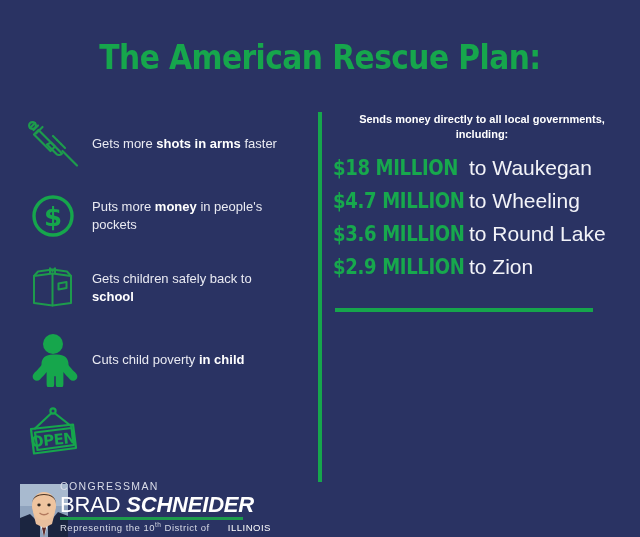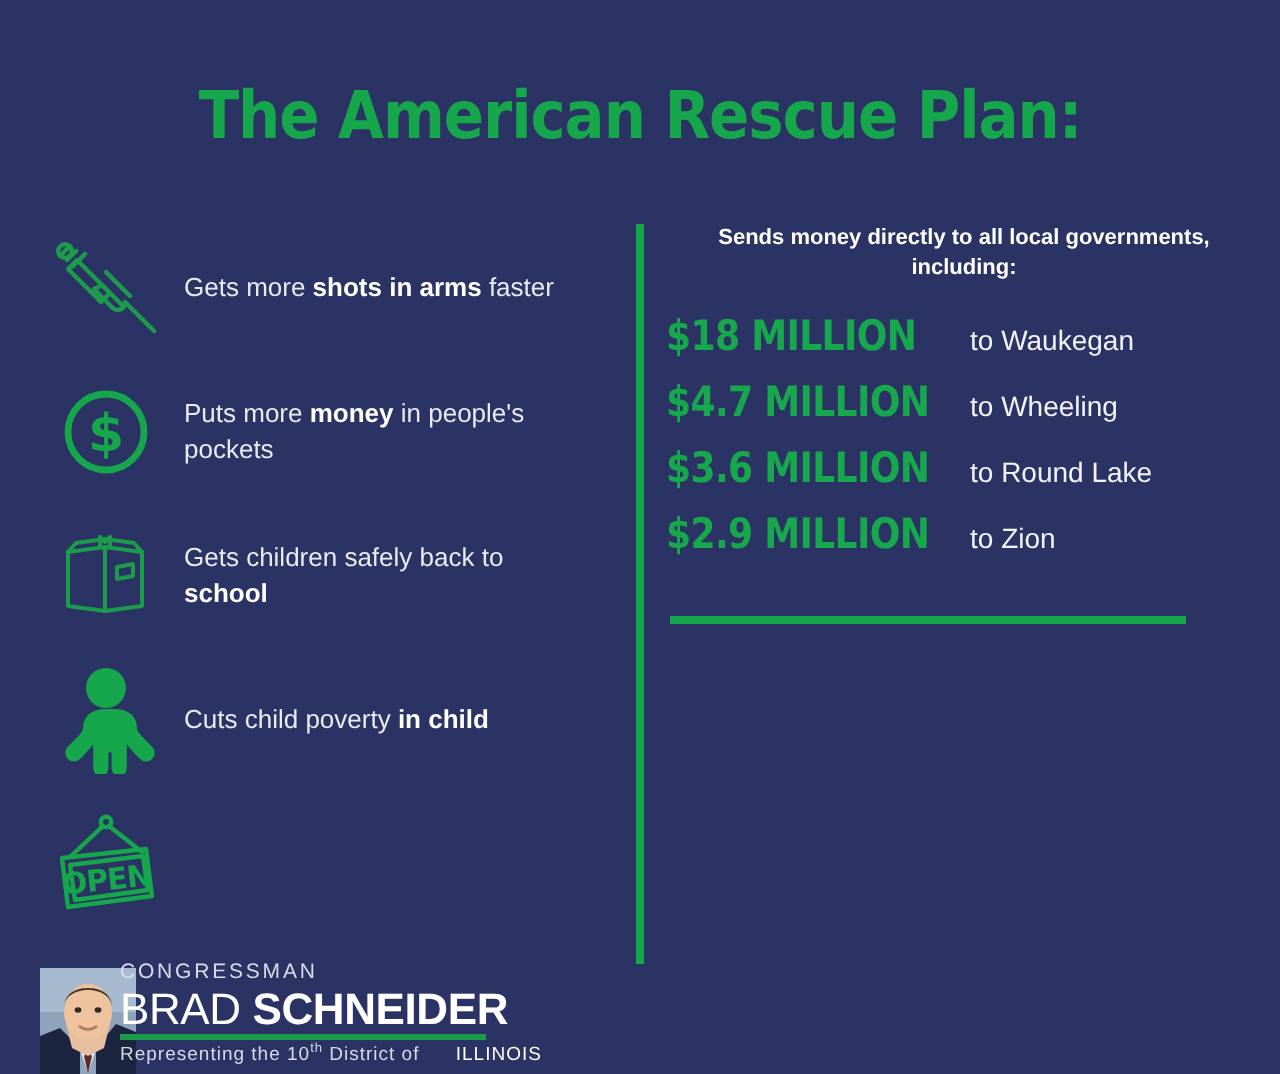--- a/index.html
+++ b/index.html
@@ -91,37 +91,36 @@
     text-align: center;
     padding: 0 4px;
   }
   .grants {
     margin-top: 14px;
   }
   .grant-row {
     display: flex;
     align-items: baseline;
     height: 33px;
-    gap: 16px;
   }
   .grant-amount {
     color: #17a84d;
     font-family: "DejaVu Sans", sans-serif;
     font-weight: bold;
     font-size: 21px;
     letter-spacing: -0.4px;
     transform: scaleX(0.86);
     transform-origin: left bottom;
     width: 136px;
     flex: 0 0 136px;
     white-space: nowrap;
   }
   .grant-city {
     color: #f2f3f8;
-    font-size: 14px;
+    font-size: 21px;
     white-space: nowrap;
     text-align: right;
   }
   .h-divider {
     width: 258px;
     height: 4px;
     background: #16a64c;
     margin: 20px 0 16px 2px;
   }
   .closing {
@@ -164,21 +163,21 @@
     line-height: 1.1;
   }
   .logo-name {
     color: #ffffff;
     font-size: 22px;
     line-height: 1.06;
     letter-spacing: -0.2px;
     white-space: nowrap;
   }
   .logo-name .light { font-weight: normal; }
-  .logo-name .heavy { font-weight: bold; }
+  .logo-name .heavy { font-weight: bold; font-style: italic; }
   .logo-rule {
     width: 183px;
     height: 3px;
     background: #1d9b4c;
     margin: 1px 0 1px 0;
   }
   .logo-sub {
     color: #d7dae7;
     font-size: 9.5px;
     letter-spacing: 0.5px;

